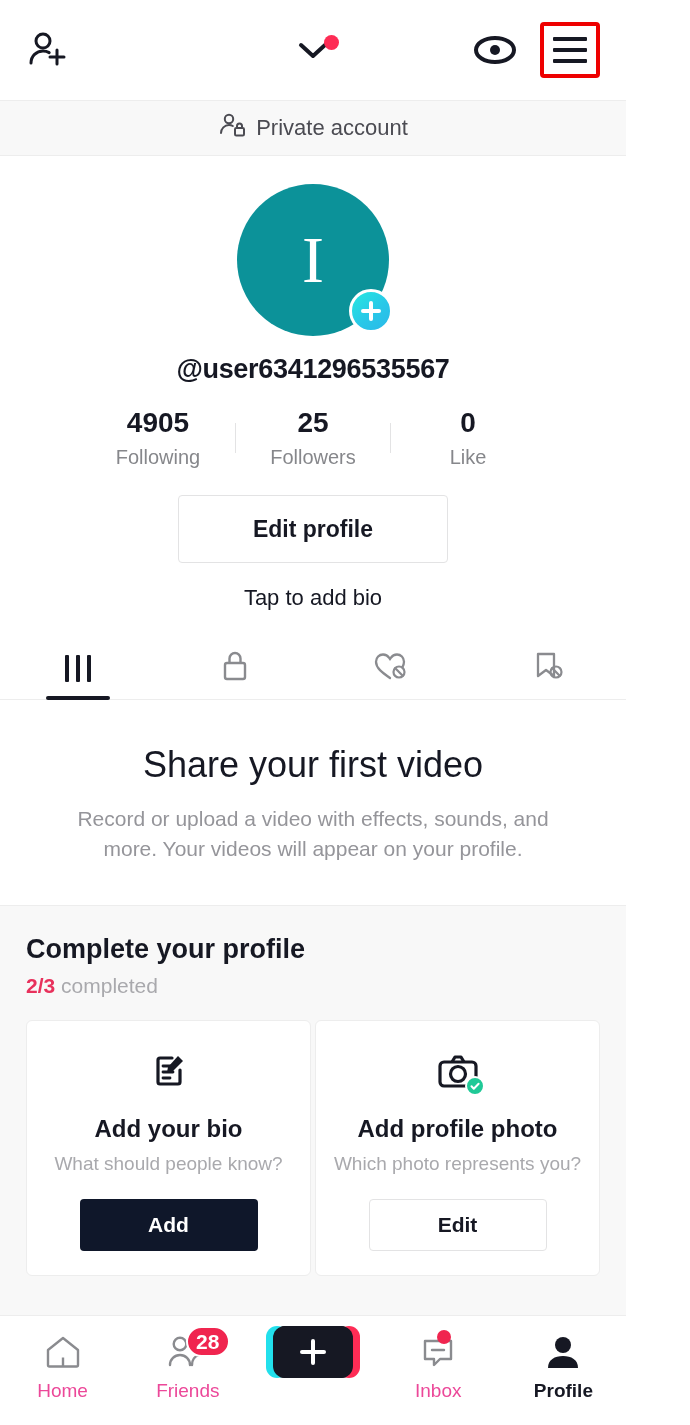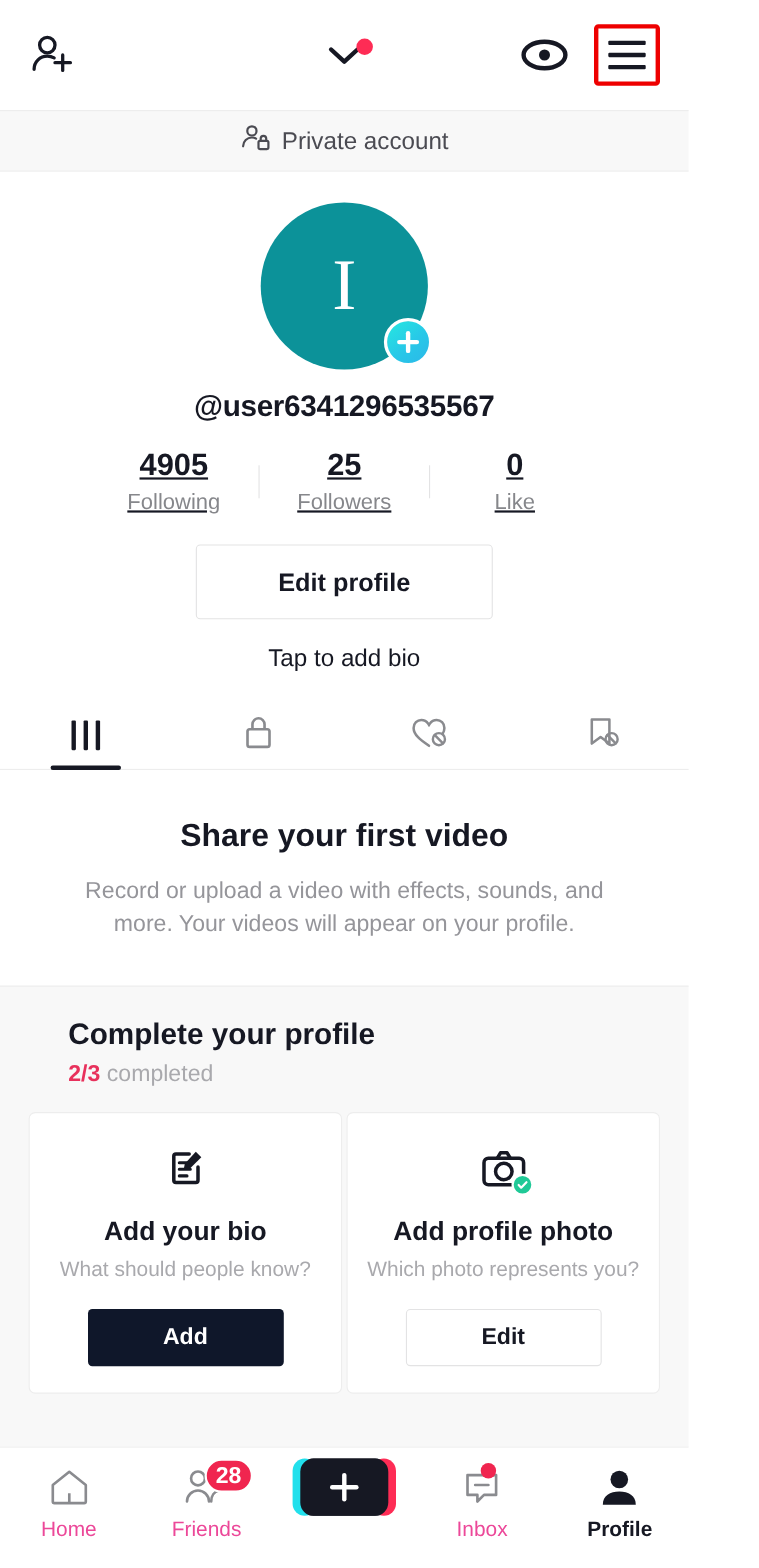--- a/index.html
+++ b/index.html
@@ -71,21 +71,21 @@
     width:44px; height:44px; border-radius:50%;
     background: linear-gradient(140deg, #25e8e0 0%, #28c8e8 55%, #2bb8e8 100%);
     border:3px solid #ffffff;
     display:flex; align-items:center; justify-content:center;
   }
   .avatar-plus .pv { position:absolute; width:20px; height:3.5px; background:#fff; border-radius:2px;}
   .avatar-plus .ph { position:absolute; width:3.5px; height:20px; background:#fff; border-radius:2px;}
 
   .handle { margin-top:18px; font-size:27px; font-weight:700; letter-spacing:-0.3px; }
 
-  .stats { display:flex; align-items:center; margin-top:22px;text-decoration:underline; }
+  .stats { display:flex; align-items:center; margin-top:22px; }
   .stat { width:154px; display:flex; flex-direction:column; align-items:center; }
   .stat-num { font-size:28px; font-weight:700; }
   .stat-label { font-size:20px; color:#86878b; margin-top:7px; }
   .stat-sep { width:1px; height:30px; background:#e3e3e4; }
 
   .edit-profile {
     margin-top:26px;
     width: 270px; height:68px;
     border:1px solid #e3e3e4; border-radius:4px;
     background:#fff; color:#161823;
@@ -107,30 +107,30 @@
     width:64px; height:4px; background:#161823; border-radius:2px;
   }
   .grid-bars { display:flex; gap:7px; align-items:center; }
   .grid-bars i { display:block; width:4px; height:27px; background:#161823; border-radius:1px; }
 
   
   .empty {
     padding: 44px 60px 40px;
     display:flex; flex-direction:column; align-items:center; text-align:center;
   }
-  .empty-title { font-size:29px; font-weight:700; }
+  .empty-title { font-size:36px; font-weight:400; }
   .empty-desc { margin-top:18px; font-size:21px; line-height:1.45; color:#95959a; max-width:530px; }
   .empty-cta { margin-top:22px; font-size:26px; font-weight:700; color:#f02c56; cursor:pointer; }
 
   
   .complete {
     background:#f8f8f8; border-top:1px solid #ededed;
     padding: 28px 0 0 0; flex:1 1 auto;
   }
-  .complete-head { padding: 0 26px; margin-left: 36px; }
+  .complete-head { padding: 0 26px; }
   .complete-title { font-size:27px; font-weight:700; }
   .complete-sub { margin-top:9px; font-size:21px; color:#a9a9ad; }
   .complete-sub b { color:#e8315c; font-weight:700; }
 
   .cards { display:flex; gap:4px; padding: 22px 26px 0 26px; }
   .card {
     flex:1; background:#fff; border:1px solid #ededed; border-radius:6px;
     padding: 26px 18px 24px;
     display:flex; flex-direction:column; align-items:center; text-align:center;
     min-width:0;

